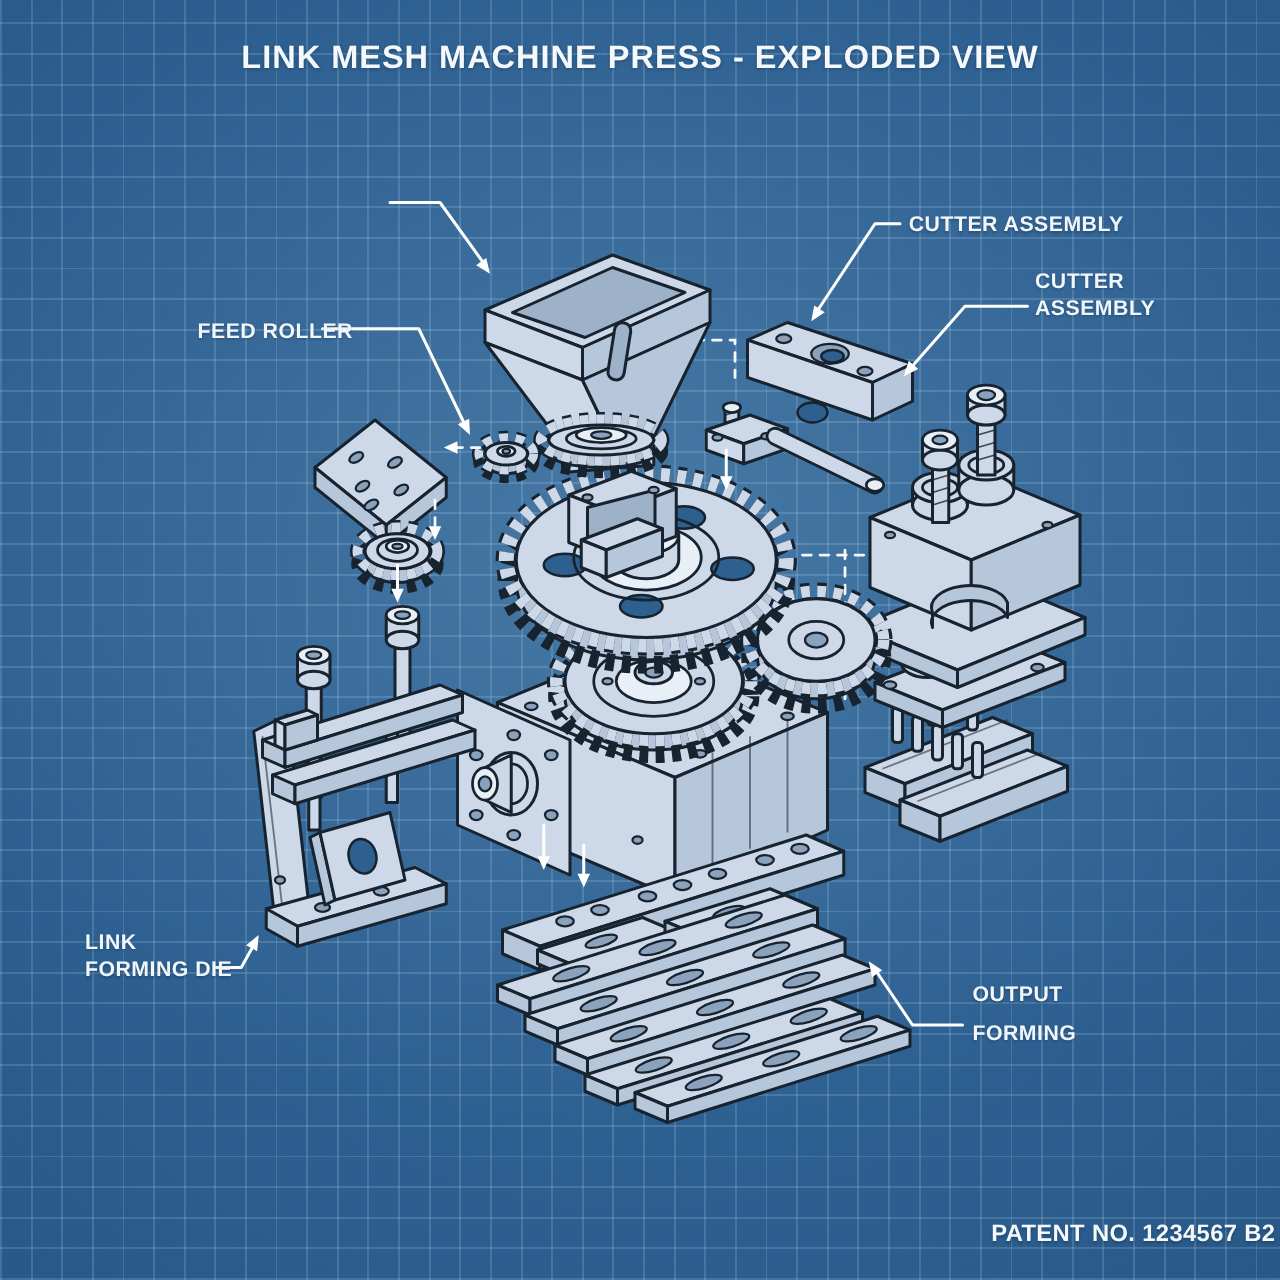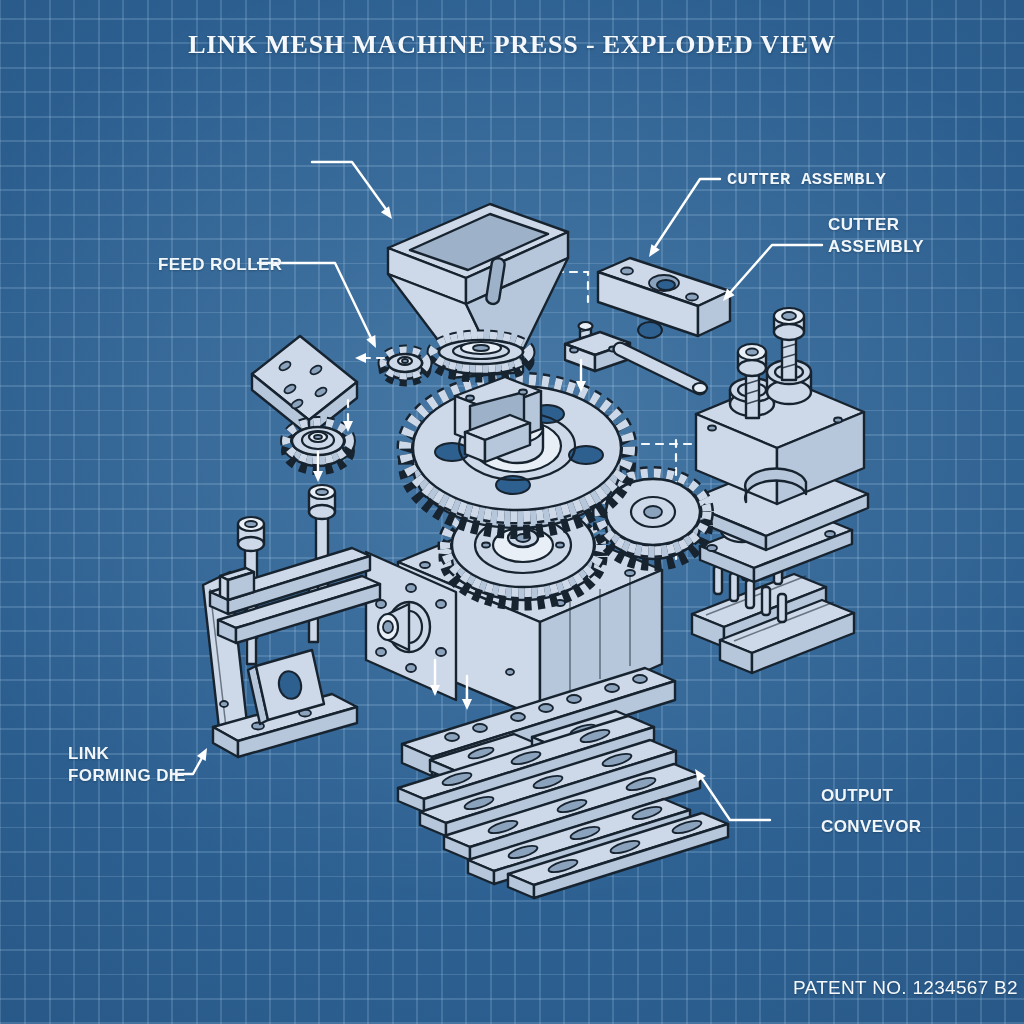--- a/index.html
+++ b/index.html
@@ -9,30 +9,29 @@
     background:
       radial-gradient(120% 90% at 50% 42%, rgba(255,255,255,0.10) 0%, rgba(255,255,255,0.0) 52%),
       repeating-linear-gradient(0deg, rgba(175,210,238,0.20) 0 1.5px, rgba(0,0,0,0) 1.5px 24.5px),
       repeating-linear-gradient(90deg, rgba(175,210,238,0.20) 0 1.5px, rgba(0,0,0,0) 1.5px 24.5px),
       radial-gradient(135% 135% at 50% 44%, #336a9c 0%, #2c5f90 38%, #25527f 72%, #1b436f 100%);
   }
   .title{
     position:absolute;left:0;right:0;top:30px;text-align:center;
     font-size:26px;font-weight:bold;letter-spacing:0.8px;color:#f4f8fc;
     text-shadow:0 1px 3px rgba(10,25,40,0.35);
-    font-family:Liberation Serif, serif;
   }
   .lbl{
     position:absolute;font-size:17px;font-weight:bold;letter-spacing:0.4px;
     color:#f1f6fb;line-height:23px;white-space:pre;
     text-shadow:0 1px 2px rgba(10,25,40,0.3);
   }
   .lbl.two{line-height:22px;}
   .patent{
-    position:absolute;left:793px;top:977px;font-size:19px;font-weight:normal;
+    position:absolute;left:793px;top:977px;font-size:19px;font-weight:bold;
     letter-spacing:0.3px;color:#f4f8fc;text-shadow:0 1px 2px rgba(10,25,40,0.3);
   }
   svg{position:absolute;left:0;top:0;}
   .p {fill:#cdd9e8;stroke:#17232f;stroke-width:2.4;stroke-linejoin:round;}
   .ps{fill:#b7c7db;stroke:#17232f;stroke-width:2.4;stroke-linejoin:round;}
   .pd{fill:#9db1c8;stroke:#17232f;stroke-width:2.4;stroke-linejoin:round;}
   .ph{fill:#e8eff7;stroke:#17232f;stroke-width:2.2;stroke-linejoin:round;}
   .hole{fill:#8ba2bc;stroke:#17232f;stroke-width:1.8;}
   .bgh{fill:#2d5f8f;stroke:#17232f;stroke-width:2;}
   .ring{fill:none;stroke:#17232f;stroke-width:2.2;}
@@ -471,22 +470,22 @@
       <polyline class="ln" points="770,820 730,820 701,777"></polyline>
       <polygon class="ah" points="695,769 705.8,776.1 697.6,781.7"></polygon>
     </g>
   </svg>
 
   <div class="title">LINK MESH MACHINE PRESS - EXPLODED VIEW</div>
 
 
   <div class="lbl" style="left:158px;top:253px;">FEED ROLLER</div>
 
-  <div class="lbl" style="left:727px;top:168px;font-family:Liberation Mono, monospace;">CUTTER ASSEMBLY</div>
+  <div class="lbl" style="left:727px;top:168px;">CUTTER ASSEMBLY</div>
 
   <div class="lbl two" style="left:68px;top:743px;"><span>LINK</span><br><span>FORMING DIE</span></div>
 
   <div class="lbl two" style="left:828px;top:214px;"><span>CUTTER</span><br><span>ASSEMBLY</span></div>
 
-  <div class="lbl" style="left:778px;top:780px;line-height:31px;margin-left:43px;"><span>OUTPUT</span><br><span>CONVEVOR</span></div>
+  <div class="lbl" style="left:778px;top:780px;line-height:31px;"><span>OUTPUT</span><br><span>FORMING</span></div>
 
   <div class="patent">PATENT NO. 1234567 B2</div>
 </div>
 
 </body></html>

